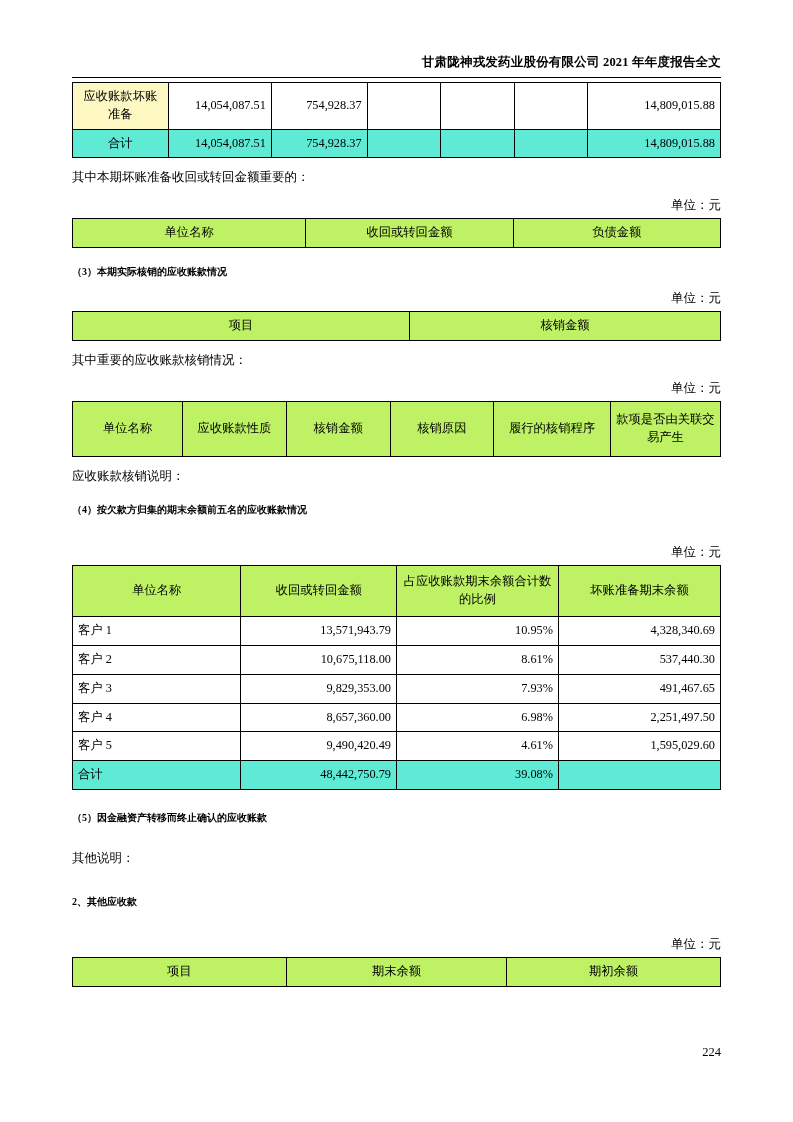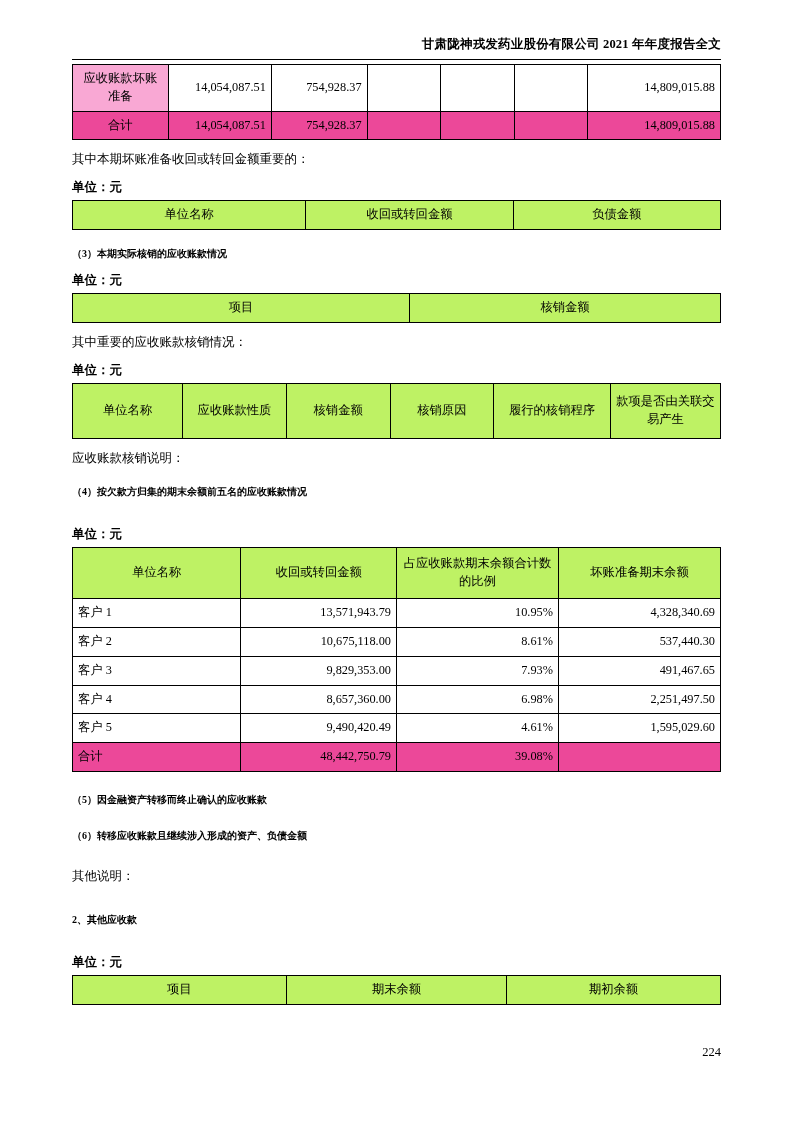--- a/index.html
+++ b/index.html
@@ -20,32 +20,32 @@
     height: 1122px;
     box-sizing: border-box;
     padding: 0 72px;
   }
   
   .doc-header {
     text-align: right;
     font-size: 12.5px;
     font-family: "Liberation Serif", "DejaVu Serif", serif;
     font-weight: bold;
-    padding-top: 36px;
+    padding-top: 54px;
     letter-spacing: 0.2px;
   }
   .header-rule {
     border-bottom: 1.2px solid #000;
     margin-top: 6px;
   }
   
   .unit-line {
+    text-align: right;
     font-size: 12.5px;
     margin: 10px 0 4px 0;
-    font-weight: bold;
   }
   .para {
     font-size: 12.5px;
     margin: 9px 0 6px 0;
     line-height: 1.6;
   }
   .heading {
     font-size: 10px;
     font-weight: bold;
     margin: 16px 0 6px 0;
@@ -63,21 +63,21 @@
     font-weight: normal;
     line-height: 1.45;
     vertical-align: middle;
     word-wrap: break-word;
   }
   .hdr td, .hdr th {
     background: #bef264;
     text-align: center;
   }
   .shade td {
-    background: #ec4899;
+    background: #5eead4;
   }
   .c { text-align: center; }
   .r { text-align: right; }
   .l { text-align: left; }
   .pagenum {
     position: absolute;
     right: 72px;
     bottom: 62px;
     font-size: 12.5px;
   }
@@ -99,21 +99,21 @@
         <col style="width:13%">
         <col style="width:14%">
         <col style="width:13%">
         <col style="width:10%">
         <col style="width:10%">
         <col style="width:10%">
         <col style="width:18%">
       </colgroup>
       <tbody>
           <tr>
-        <td class="shade-cell c" style="background:#f9a8d4">应收账款坏账准备</td>
+        <td class="shade-cell c" style="background:#fef9c3">应收账款坏账准备</td>
         <td class="r">14,054,087.51</td>
         <td class="r">754,928.37</td>
         <td class="r"></td>
         <td class="r"></td>
         <td class="r"></td>
         <td class="r">14,809,015.88</td>
       </tr>
       <tr class="shade">
         <td class="c">合计</td>
         <td class="r">14,054,087.51</td>
@@ -242,21 +242,20 @@
       <td class="l">合计</td>
       <td class="r">48,442,750.79</td>
       <td class="r">39.08%</td>
       <td class="r"></td>
     </tr>
   </tbody>
     </table>
 
   <div class="heading" style="margin-top:20px">（5）因金融资产转移而终止确认的应收账款</div>
 
-  <div class="heading" style="margin-top:20px">（6）转移应收账款且继续涉入形成的资产、负债金额</div>
 
   <div class="para" style="margin-top:22px">其他说明：</div>
 
   <div class="heading" style="margin-top:26px">2、其他应收款</div>
 
   <div class="unit-line" style="margin-top:26px">单位：元</div>
 
   <table>
     <colgroup>
       <col style="width:33%">

